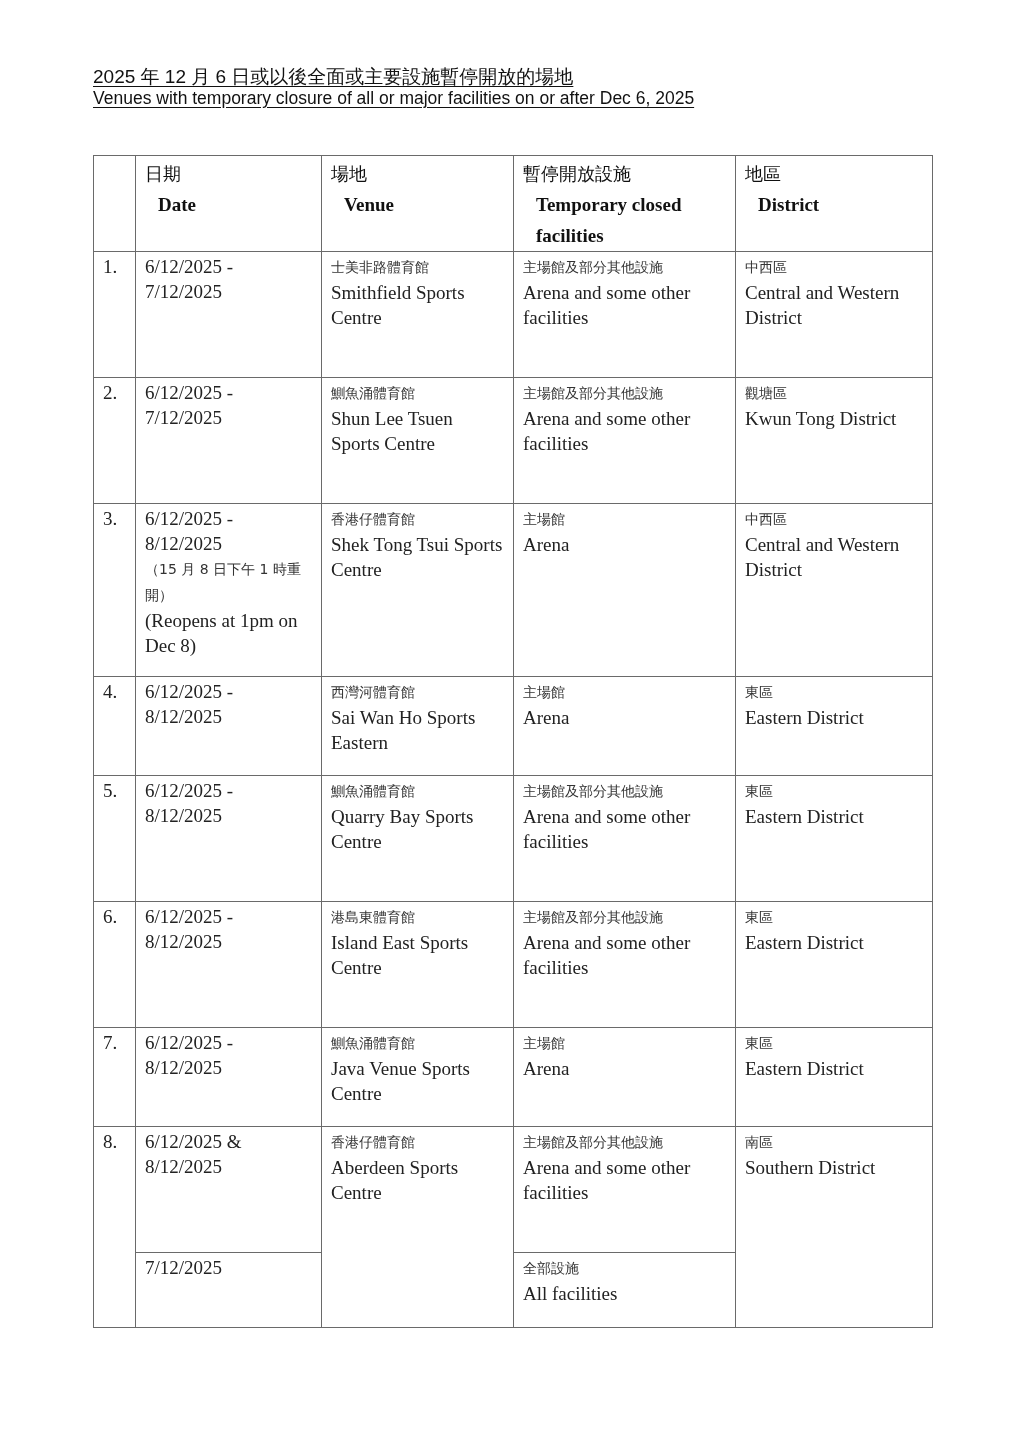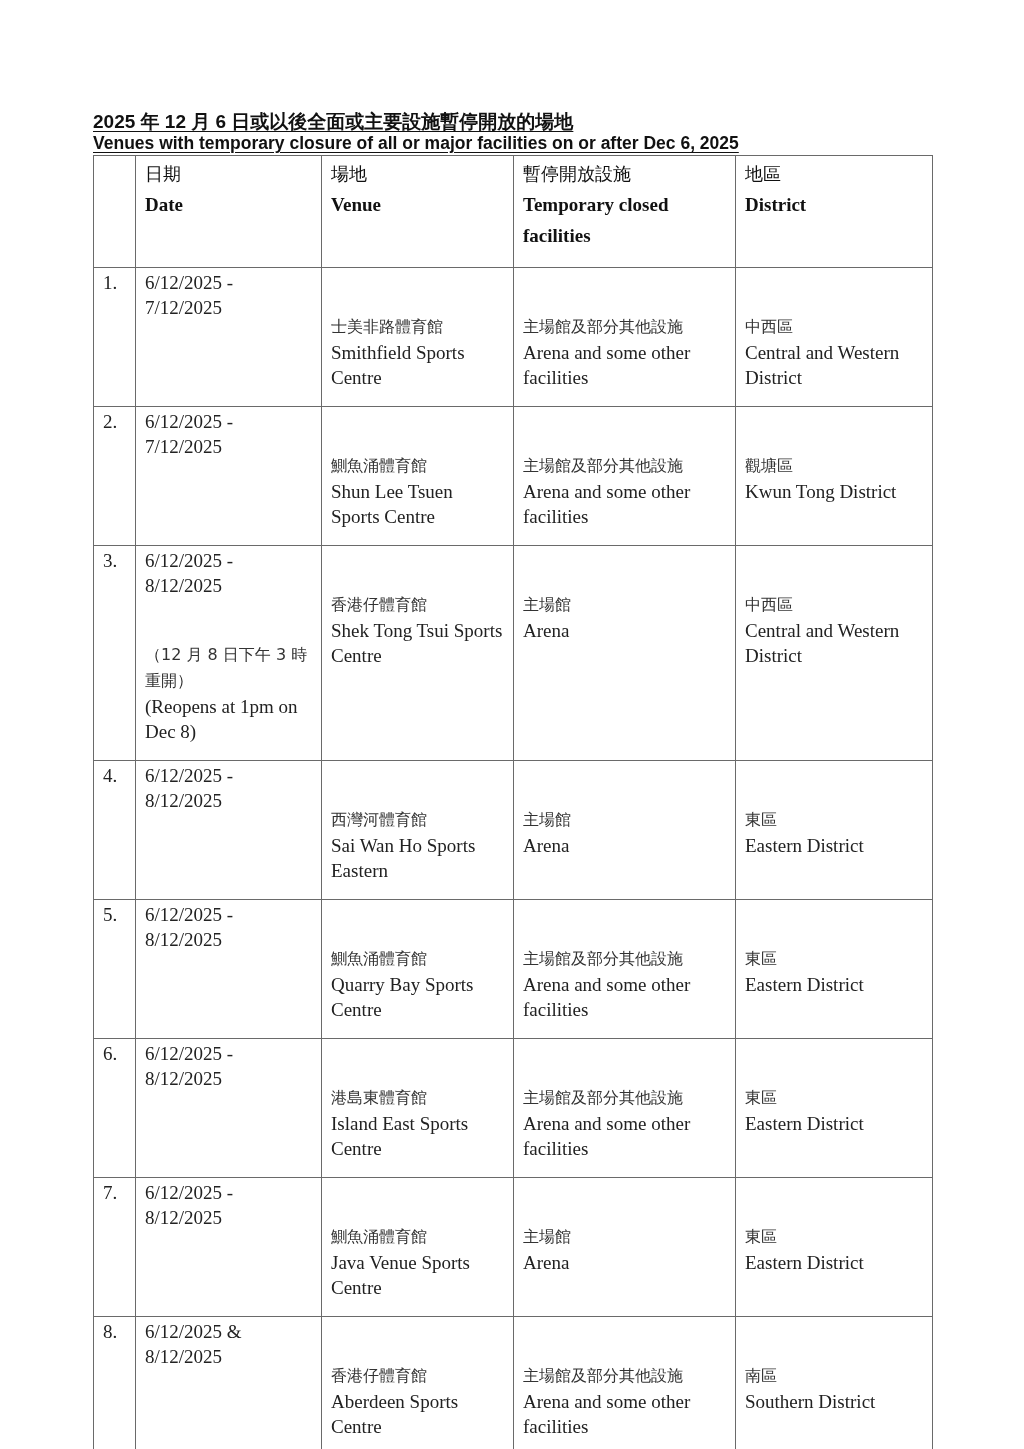--- a/index.html
+++ b/index.html
@@ -1,25 +1,25 @@
 <!DOCTYPE html>
 <html><head>
 <meta charset="utf-8">
 <style>
   html, body { margin: 0; padding: 0; background: #ffffff; }
   body { width: 1024px; height: 1449px; position: relative; overflow: hidden; color: #111; }
-  .title { position: absolute; left: 93px; font-family: "Liberation Sans", "DejaVu Sans", sans-serif; font-weight: bold; text-decoration: underline; text-underline-offset: 3px; color: #111; white-space: nowrap; margin-top: 45px; }
+  .title { position: absolute; left: 93px; font-family: "Liberation Sans", "DejaVu Sans", sans-serif; font-weight: normal; text-decoration: underline; text-underline-offset: 3px; color: #111; white-space: nowrap; }
   .title-zh { top: 64px; font-size: 19px; }
   .title-en { top: 88px; font-size: 17.5px; }
   table.venues { position: absolute; left: 93px; top: 155px; border-collapse: collapse; table-layout: fixed; width: 839px; font-family: "Liberation Serif", "DejaVu Serif", serif; font-size: 19px; line-height: 25px; color: #222; }
-  table.venues td, table.venues th { border: 1.5px solid #6a6a6a; vertical-align: top; padding: 2px 8px 16px 9px; text-align: left; font-weight: normal; }
+  table.venues td, table.venues th { border: 1.5px solid #6a6a6a; vertical-align: top; padding: 2px 8px 0 9px; text-align: left; font-weight: normal; }
   table.venues th { padding-top: 3px; }
   .th-zh { display: block; line-height: 30px; font-family: "DejaVu Sans", sans-serif; font-size: 18px; color: #111; }
-  .th-en { display: block; font-weight: bold; line-height: 31px; color: #111; }
-  .zh { display: block; font-family: "DejaVu Sans", sans-serif; font-size: 16px; line-height: 26px; color: #333; margin-top: 44px; }
+  .th-en { display: block; font-weight: bold; line-height: 31px; color: #111; margin-left: 13px; }
+  .zh { display: block; font-family: "DejaVu Sans", sans-serif; font-size: 14px; line-height: 26px; color: #333; }
   .en { display: block; }
   td.num { padding-left: 9px; padding-top: 8px; }
 </style>
 </head>
 <body>
 
 <div class="title title-zh">2025 年 12 月 6 日或以後全面或主要設施暫停開放的場地</div>
 <div class="title title-en">Venues with temporary closure of all or major facilities on or after Dec 6, 2025</div>
 
 <table class="venues">
@@ -91,21 +91,21 @@
         <span class="zh">觀塘區</span>
         <span class="en">Kwun Tong District</span>
       </td>
     </tr>
 
     <tr style="height:173px">
       <td class="num">3.</td>
       <td>
         <span class="en">6/12/2025 -</span>
         <span class="en">8/12/2025</span>
-        <span class="zh">（12 月 8 日下午 3 時重開）</span>
+        <span class="zh">（15 月 8 日下午 1 時重開）</span>
         <span class="en">(Reopens at 1pm on Dec 8)</span>
       </td>
       <td>
         <span class="zh">香港仔體育館</span>
         <span class="en">Shek Tong Tsui Sports Centre</span>
       </td>
       <td>
         <span class="zh">主場館</span>
         <span class="en">Arena</span>
       </td>

